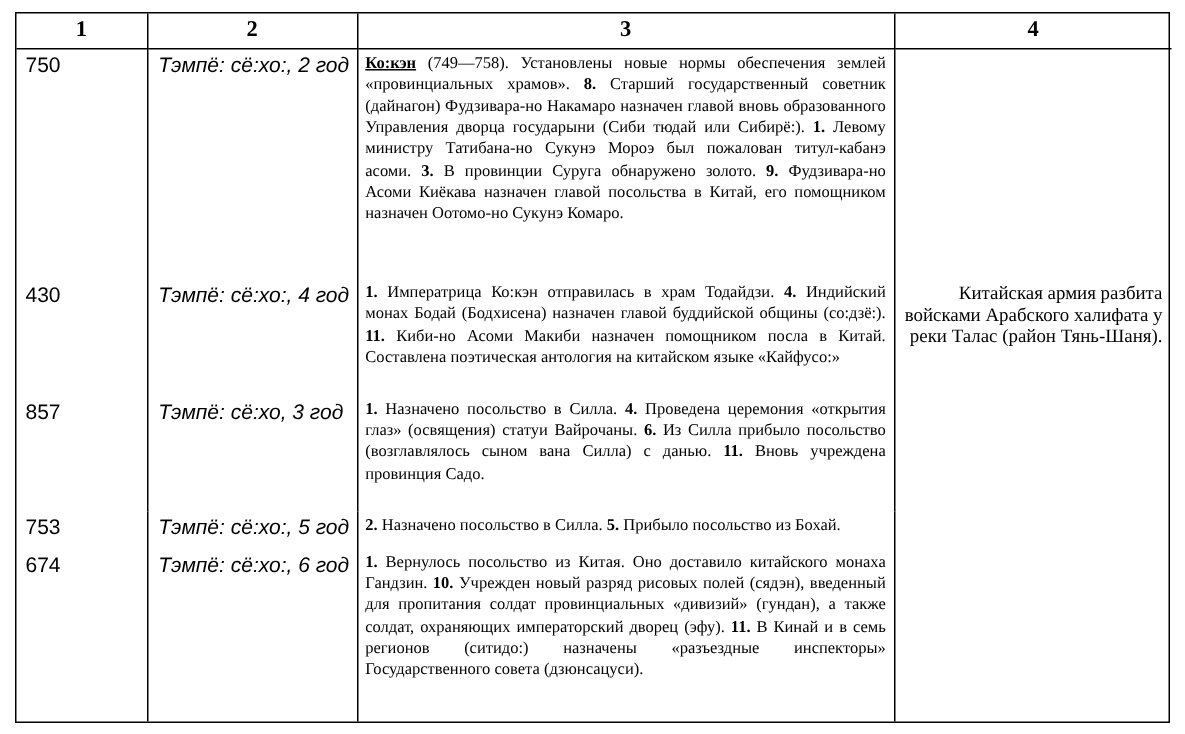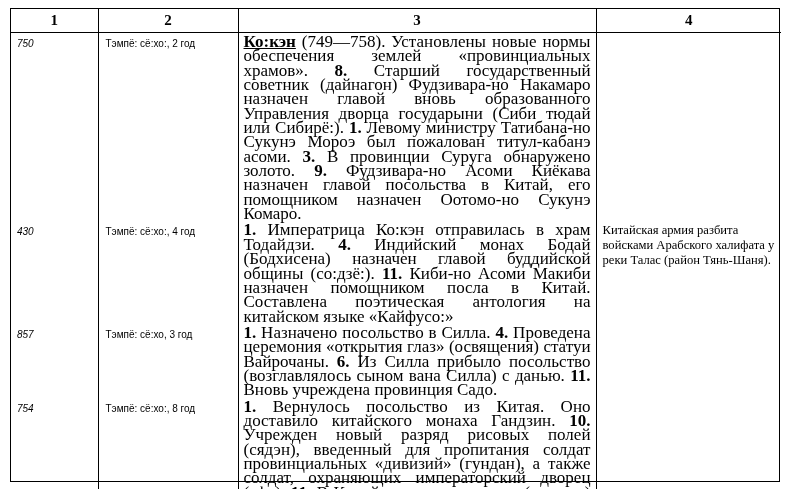--- a/index.html
+++ b/index.html
@@ -54,43 +54,43 @@
     text-align: center;
     font-weight: bold;
     font-size: 15px;
     height: 23px;
     line-height: 23px;
     font-family: "Liberation Serif", serif;
   }
 
   .cell-pad-year {
     padding: 3px 0 0 6px;
-    font-size: 10px;
+    font-size: 14px;
     line-height: 15.5px;
-    font-style: italic;
   }
   .cell-pad-era {
     padding: 3px 0 0 7px;
-    font-size: 10px;
+    font-size: 14px;
     line-height: 15.5px;
     white-space: nowrap;
+    font-style: italic;
   }
   .cell-pad-ev {
     padding: 2px 5px 0 5px;
-    font-size: 17px;
+    font-size: 11px;
     line-height: 14.35px;
     text-align: justify;
     text-justify: inter-word;
     hyphens: manual;
   }
   .cell-pad-world {
     padding: 2px 6px 0 6px;
     font-size: 12.6px;
     line-height: 14.6px;
-    text-align: left;
+    text-align: right;
   }
 
   
   .grid tbody td { border-top: none; border-bottom: none; }
 
   .era-cell, .year-cell { font-family: "Liberation Sans", sans-serif; }
   .lead {
     font-weight: bold;
     text-decoration: underline;
   }
@@ -149,24 +149,36 @@
             <td>
               <div class="cell-pad-era era-cell">Тэмпё: сё:хо, 3 год</div>
             </td>
             <td>
               <div class="cell-pad-ev"><b>1.</b> Назначено посольство в Силла. <b>4.</b> Проведена церемония «открытия глаз» (освящения) статуи Вайрочаны. <b>6.</b> Из Силла прибыло посольство (возглавлялось сыном вана Силла) с данью. <b>11.</b> Вновь учреждена провинция Садо.</div>
             </td>
             <td></td>
           </tr>
           <tr>
             <td>
-              <div class="cell-pad-year year-cell">754</div>
+              <div class="cell-pad-year year-cell">753</div>
             </td>
             <td>
-              <div class="cell-pad-era era-cell">Тэмпё: сё:хо:, 8 год</div>
+              <div class="cell-pad-era era-cell">Тэмпё: сё:хо:, 5 год</div>
+            </td>
+            <td>
+              <div class="cell-pad-ev"><b>2.</b> Назначено посольство в Силла. <b>5.</b> Прибыло посольство из Бохай.</div>
+            </td>
+            <td></td>
+          </tr>
+          <tr>
+            <td>
+              <div class="cell-pad-year year-cell">674</div>
+            </td>
+            <td>
+              <div class="cell-pad-era era-cell">Тэмпё: сё:хо:, 6 год</div>
             </td>
             <td>
               <div class="cell-pad-ev"><b>1.</b> Вернулось посольство из Китая. Оно доставило китайского монаха Гандзин. <b>10.</b> Учрежден новый разряд рисовых полей (сядэн), введенный для пропитания солдат провинциальных «дивизий» (гундан), а также солдат, охраняющих императорский дворец (эфу). <b>11.</b> В Кинай и в семь регионов (ситидо:) назначены «разъездные инспекторы» Государственного совета (дзюнсацуси).</div>
             </td>
             <td></td>
           </tr>
         </tbody>
     </table>
   </div>
 </div>

